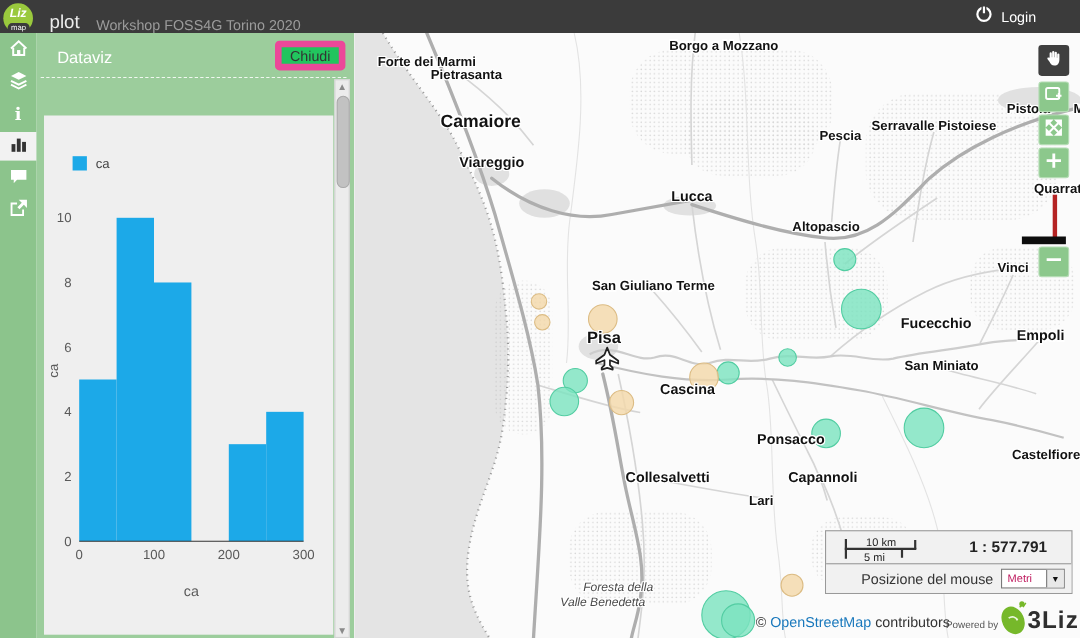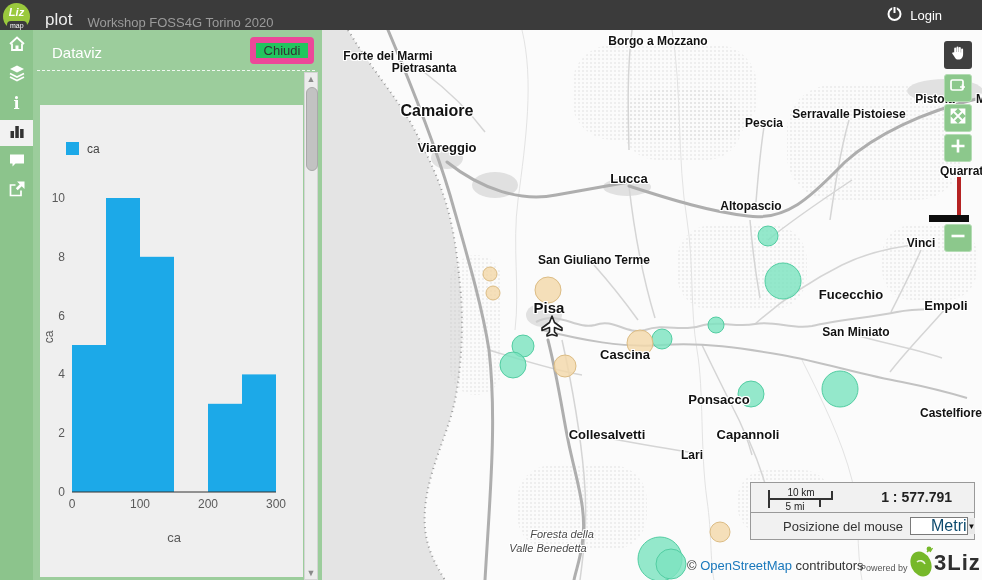--- a/index.html
+++ b/index.html
@@ -64,21 +64,21 @@
 
   
   .scalebox{position:absolute;left:428px;top:452px;width:225px;background:#f1f1f1;
             border:1px solid #999;box-sizing:border-box}
   .scalerow{height:29px;display:flex;align-items:flex-end;position:relative}
   .mouserow{height:26px;border-top:1px solid #999;display:flex;align-items:center;background:#f1f1f1}
   .ratio{position:absolute;right:22px;top:6px;font-size:14px;font-weight:bold;color:#222}
   .mouse-label{font-size:13px;color:#333;margin-left:32px}
   .unit-select{margin-left:auto;margin-right:6px;width:58px;height:18px;background:#fff;
                border:1px solid #7a7a7a;display:flex;align-items:center;cursor:pointer;box-sizing:border-box}
-  .unit-select .val{font-size:16px;color:#0c4a6e;padding-left:20px;flex:1}
+  .unit-select .val{font-size:10px;color:#be185d;padding-left:5px;flex:1}
   .unit-select .arrowbox{width:15px;height:16px;background:#e8e8e8;border-left:1px solid #7a7a7a;
                display:flex;align-items:center;justify-content:center;font-size:8px;color:#111}
 
   
   .attrib{position:absolute;left:365px;top:528px;font-size:13px;color:#333;white-space:nowrap}
   .attrib .osm{color:#1978bc;cursor:pointer}
   .powered{position:absolute;left:538px;top:533px;font-size:9px;color:#555}
   .brandlogo{position:absolute;left:584px;top:512px;display:flex;align-items:center}
   .brandname{font-size:22px;font-weight:bold;color:#2f2f2f;letter-spacing:1px;margin-left:-8px}
 </style>

